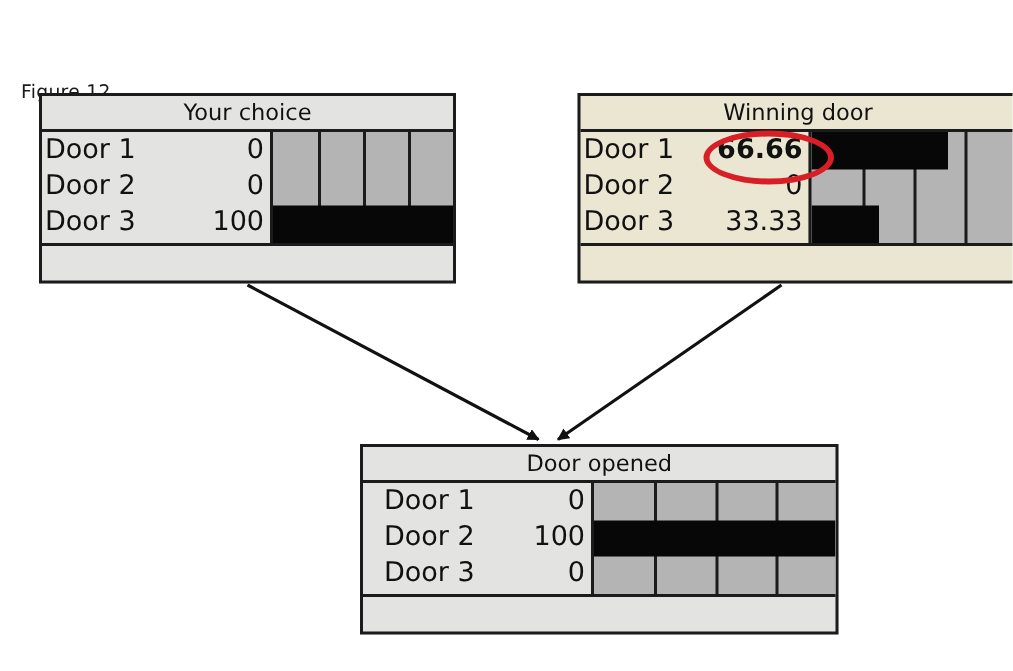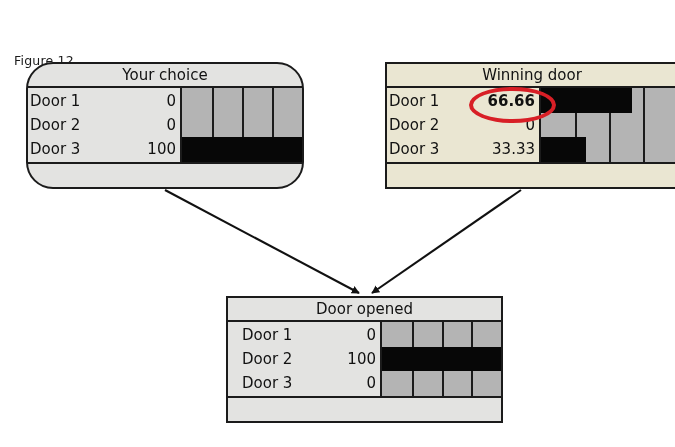--- a/index.html
+++ b/index.html
@@ -50,23 +50,23 @@
   }
 
   .rows{
     box-sizing:border-box;
     display:flex;flex-direction:column;
     justify-content:space-between;
     padding:1px 0 1px 0;
     flex:0 0 auto;
   }
   .row-label{
-    display:flex;align-items:center;
+    display:flex;align-items:flex-start;
     height:24px;
-    font-size:15px;color:#111;
+    font-size:18px;color:#111;
     white-space:nowrap;
   }
   .row-label .dname{
     display:inline-block;
     width:56px;
     text-align:left;
     padding-left:2px;
   }
   .row-label .dval{
     display:inline-block;
@@ -128,21 +128,21 @@
   <svg class="arrows" viewBox="0 0 675 447">
     <defs>
       <marker id="ah" markerWidth="9" markerHeight="9" refX="7.2" refY="4" orient="auto" markerUnits="userSpaceOnUse">
         <path d="M0,0 L8,4 L0,8 z" fill="#111"></path>
       </marker>
     </defs>
     <line x1="165" y1="190" x2="359" y2="293" stroke="#111" stroke-width="2.1" marker-end="url(#ah)"></line>
     <line x1="521" y1="190" x2="372" y2="293" stroke="#111" stroke-width="2.1" marker-end="url(#ah)"></line>
   </svg>
 
-  <div class="panel" style="left:26px;top:62px;width:278px;height:127px;border-radius:27px;">
+  <div class="panel" style="left:26px;top:62px;width:278px;height:127px;">
     <div class="panel-title">Your choice</div>
     <div class="panel-body">
       <div class="rows" style="width:152px;">
         <div class="row-label">
           <span class="dname">Door 1</span>
           <span class="dval" style="width:90px;">0</span>
         </div>
         <div class="row-label">
           <span class="dname">Door 2</span>
           <span class="dval" style="width:90px;">0</span>
@@ -204,21 +204,21 @@
             <div class="bar" style="width:33.33%;"></div>
           </div>
         </div>
       </div>
     </div>
     <div class="panel-footer"></div>
   </div>
 
   <div class="ellipse-mark" style="left:469px;top:87px;width:79px;height:28px;"></div>
 
-  <div class="panel" style="left:226px;top:296px;width:277px;height:127px;">
+  <div class="panel" style="left:240px;top:296px;width:319px;height:127px;">
     <div class="panel-title">Door opened</div>
     <div class="panel-body">
       <div class="rows" style="width:152px;">
         <div class="row-label">
           <span class="dname" style="padding-left:14px;">Door 1</span>
           <span class="dval" style="width:78px;">0</span>
         </div>
         <div class="row-label">
           <span class="dname" style="padding-left:14px;">Door 2</span>
           <span class="dval" style="width:78px;">100</span>

